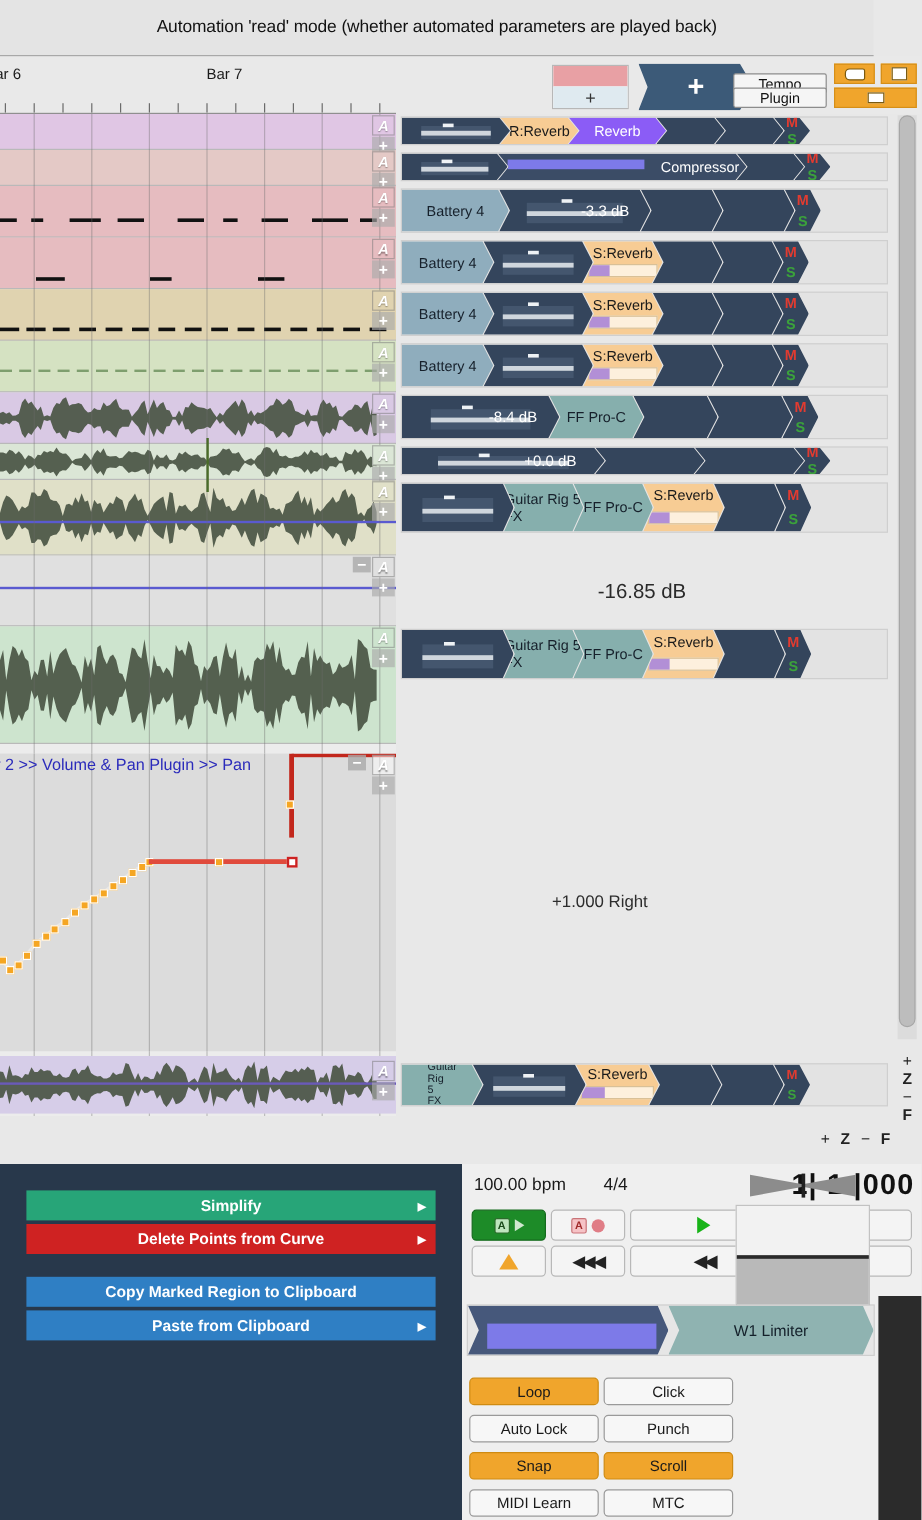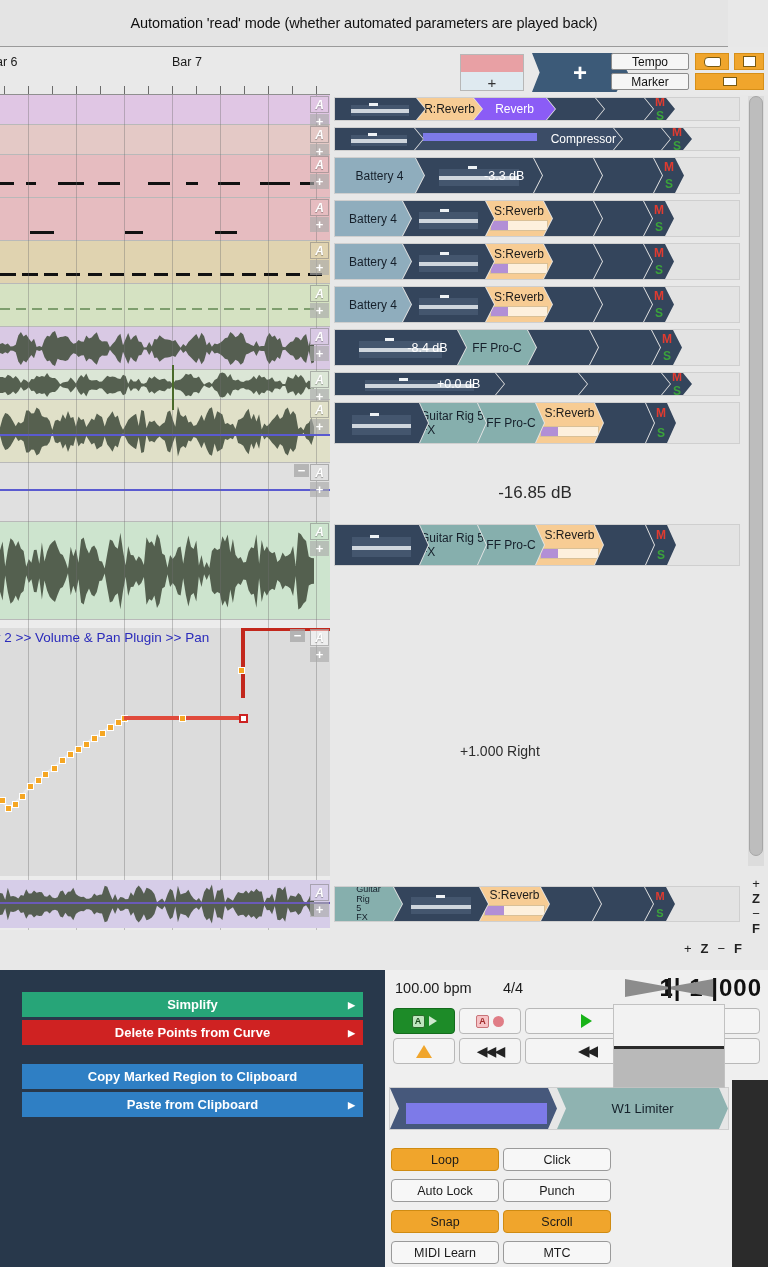--- a/index.html
+++ b/index.html
@@ -44,21 +44,21 @@
      background:#fff;border:1px solid #b7b7b7;box-sizing:border-box;overflow:hidden;}
   .addstrip .top{height:17px;background:#e8a0a4;}
   .addstrip .bot{height:20px;background:#dfeaf0;display:flex;align-items:center;justify-content:center;
      font-size:15px;color:#333;line-height:1;}
   .bigadd{position:absolute;left:202px;top:6px;width:96px;height:39px;background:#3c5a78;
      clip-path:polygon(0 0,88% 0,100% 50%,88% 100%,0 100%,8% 50%);
      display:flex;align-items:center;justify-content:center;color:#fff;font-size:24px;font-weight:bold;}
   .tempo-btn,.marker-btn{position:absolute;left:281px;width:78px;height:17px;background:#f5f5f5;
      border:1px solid #8c8c8c;border-radius:2px;box-sizing:border-box;font-size:12px;
      display:flex;align-items:center;justify-content:center;color:#111;}
-  .tempo-btn{top:6px;} .marker-btn{top:26px;}
+  .tempo-btn{top:14px;} .marker-btn{top:26px;}
   .orng{position:absolute;background:#f0a52c;border:1px solid #d68f18;box-sizing:border-box;
      display:flex;align-items:center;justify-content:center;}
   .orng .glyph{background:#fff;border:1px solid #7a5a10;}
 
   
   .canvas{position:absolute;left:0;top:95px;width:330px;height:835px;overflow:hidden;background:#ececec;}
   .trackrow{position:absolute;left:0;width:330px;box-sizing:border-box;}
   .gridline{position:absolute;top:0;bottom:0;width:1px;background:rgba(110,110,110,.38);}
   .playhead{position:absolute;width:1.5px;background:#4a6b2a;}
   .wave{position:absolute;left:0;width:314px;}
@@ -204,21 +204,21 @@
 
   <div class="topright">
     <div class="addstrip">
       <div class="top"></div>
       <div class="bot">+</div>
     </div>
     <div class="bigadd">
       <span>+</span>
     </div>
     <div class="tempo-btn">Tempo</div>
-    <div class="marker-btn">Marker</div>
+    <div class="marker-btn">Plugin</div>
     <div class="orng" style="left:365px;top:6px;width:34px;height:17px;">
       <span class="glyph" style="width:15px;height:8px;border-radius:4px 2px 2px 4px;"></span>
     </div>
     <div class="orng" style="left:404px;top:6px;width:30px;height:17px;">
       <span class="glyph" style="width:11px;height:9px;"></span>
     </div>
     <div class="orng" style="left:365px;top:26px;width:69px;height:17px;">
       <span class="glyph" style="width:12px;height:7px;"></span>
     </div>
   </div>

